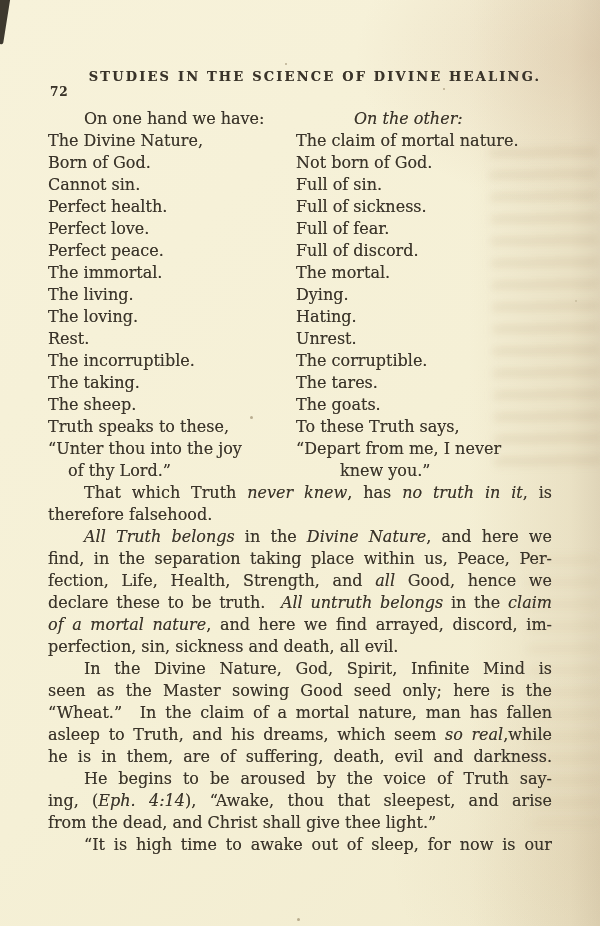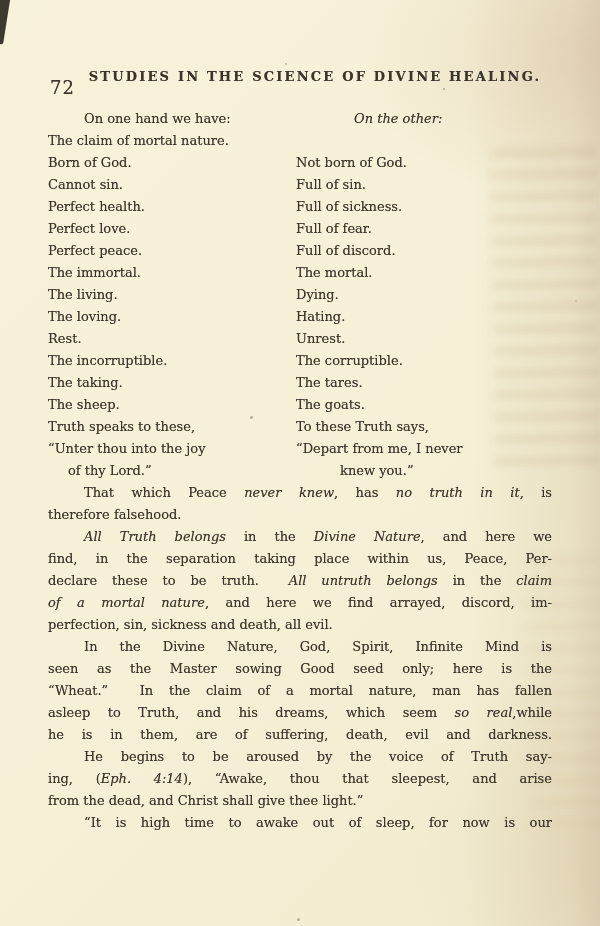--- a/index.html
+++ b/index.html
@@ -21,25 +21,25 @@
   .ghost-a { right:0; top:148px; width:108px; height:330px; transform:rotate(-1deg);
     background:repeating-linear-gradient(180deg, rgba(158,126,80,0.13) 0 9px, transparent 9px 22px);
     filter:blur(4px); }
   .ghost-b { right:0; top:556px; width:72px; height:270px; transform:rotate(-1deg);
     background:repeating-linear-gradient(180deg, rgba(158,126,80,0.07) 0 9px, transparent 9px 22px);
     filter:blur(4px); }
   .speck { position:absolute; width:2px; height:2px; border-radius:50%;
     background:rgba(110,92,58,0.45); }
   
   .running-head { position:absolute; top:69px; left:48px; width:504px; height:18px; }
-  .pageno { position:absolute; left:2px; top:8px; font-size:18px; font-weight:normal; letter-spacing:1px; }
+  .pageno { position:absolute; left:2px; top:16px; font-size:12px; font-weight:bold; letter-spacing:1px; }
   .rtitle { display:block; text-align:center; font-size:13px; font-weight:bold;
     letter-spacing:2.2px; padding-left:30px; white-space:nowrap; }
   
-  .content { position:absolute; top:108px; left:48px; width:504px; font-size:13px; line-height:22px; }
+  .content { position:absolute; top:108px; left:48px; width:504px; font-size:16px; line-height:22px; }
   .crow { display:flex; height:22px; white-space:nowrap; }
   .cl { flex:0 0 248px; }
   .cr { flex:1; }
   .crow.head .cl { padding-left:36px; }
   .crow.head .cr { padding-left:22px;font-style:italic; }
   .crow.cont .cl { padding-left:20px; }
   .crow.cont .cr { padding-left:24px; }
   .para { margin:0; }
   .tline { height:22px; white-space:nowrap; }
   .tline.just { text-align:justify; text-align-last:justify; white-space:normal;
@@ -65,20 +65,21 @@
     <span class="rtitle">STUDIES IN THE SCIENCE OF DIVINE HEALING.</span>
   </header>
 
   <main class="content">
     <section id="columns">
         <div class="crow head">
           <div class="cl">On one hand we have:</div>
           <div class="cr">On the other:</div>
         </div>
         <div class="crow">
+          <div class="cl">The Divine Nature,</div>
           <div class="cr">The claim of mortal nature.</div>
         </div>
         <div class="crow">
           <div class="cl">Born of God.</div>
           <div class="cr">Not born of God.</div>
         </div>
         <div class="crow">
           <div class="cl">Cannot sin.</div>
           <div class="cr">Full of sin.</div>
         </div>
@@ -130,26 +131,27 @@
           <div class="cl">“Unter thou into the joy</div>
           <div class="cr">“Depart from me, I never</div>
         </div>
         <div class="crow cont">
           <div class="cl">of thy Lord.”</div>
           <div class="cr">knew you.”</div>
         </div>
       </section>
     <section id="paras">
         <div class="para">
-          <div class="tline just ind"><span>That which Peace </span><em>never knew</em><span>, has </span><em>no truth in it</em><span>, is</span></div>
+          <div class="tline just ind"><span>That which Truth </span><em>never knew</em><span>, has </span><em>no truth in it</em><span>, is</span></div>
           <div class="tline"><span>therefore falsehood.</span></div>
         </div>
         <div class="para">
           <div class="tline just ind"><em>All Truth belongs</em><span> in the </span><em>Divine Nature</em><span>, and here we</span></div>
           <div class="tline just"><span>find, in the separation taking place within us, Peace, Per-</span></div>
+          <div class="tline just"><span>fection, Life, Health, Strength, and </span><em>all</em><span> Good, hence we</span></div>
           <div class="tline just"><span>declare these to be truth.&nbsp; </span><em>All untruth belongs</em><span> in the </span><em>claim</em></div>
           <div class="tline just"><em>of a mortal nature</em><span>, and here we find arrayed, discord, im-</span></div>
           <div class="tline"><span>perfection, sin, sickness and death, all evil.</span></div>
         </div>
         <div class="para">
           <div class="tline just ind"><span>In the Divine Nature, God, Spirit, Infinite Mind is</span></div>
           <div class="tline just"><span>seen as the Master sowing Good seed only; here is the</span></div>
           <div class="tline just"><span>“Wheat.”&nbsp; In the claim of a mortal nature, man has fallen</span></div>
           <div class="tline just"><span>asleep to Truth, and his dreams, which seem </span><em>so real</em><span>,while</span></div>
           <div class="tline just"><span>he is in them, are of suffering, death, evil and darkness.</span></div>

